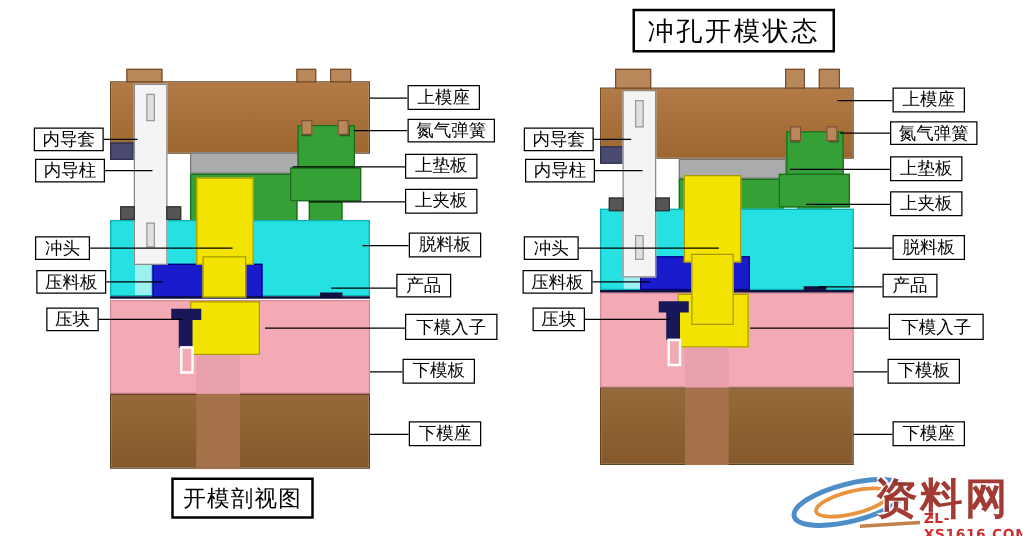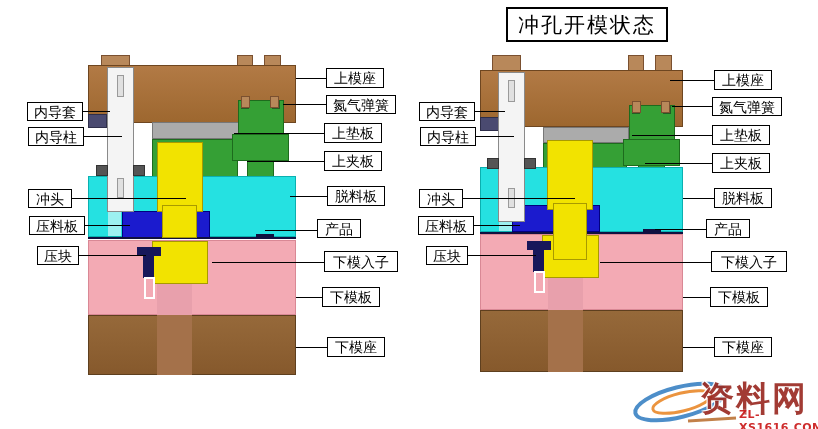--- a/index.html
+++ b/index.html
@@ -124,20 +124,21 @@
   <div class="lbl" style="left:327px;top:186px;width:58px;height:20px;">脱料板</div>
   <div class="line" style="left:265px;top:230px;width:52px;"></div>
   <div class="lbl" style="left:317px;top:219px;width:44px;height:19px;">产品</div>
   <div class="line" style="left:212px;top:262px;width:112px;"></div>
   <div class="lbl" style="left:324px;top:251px;width:74px;height:21px;">下模入子</div>
   <div class="line" style="left:296px;top:297px;width:26px;"></div>
   <div class="lbl" style="left:322px;top:287px;width:58px;height:20px;">下模板</div>
   <div class="line" style="left:296px;top:347px;width:31px;"></div>
   <div class="lbl" style="left:327px;top:337px;width:58px;height:20px;">下模座</div>
 
+  <div class="cap-box" style="left:137px;top:382px;width:114px;height:33px;">开模剖视图</div>
 
   <div class="title-box" style="left:506px;top:7px;width:162px;height:35px;">冲孔开模状态</div>
 
   <div class="abs" style="left:409px;top:0;width:409px;height:429px;">
 
     <div class="p brown-post" style="left:83px;top:55px;width:29px;height:18px;"></div>
     <div class="p brown-post" style="left:219px;top:55px;width:16px;height:18px;"></div>
     <div class="p brown-post" style="left:246px;top:55px;width:17px;height:18px;"></div>
 
     <div class="p brown-top" style="left:71px;top:70px;width:203px;height:57px;"></div>

